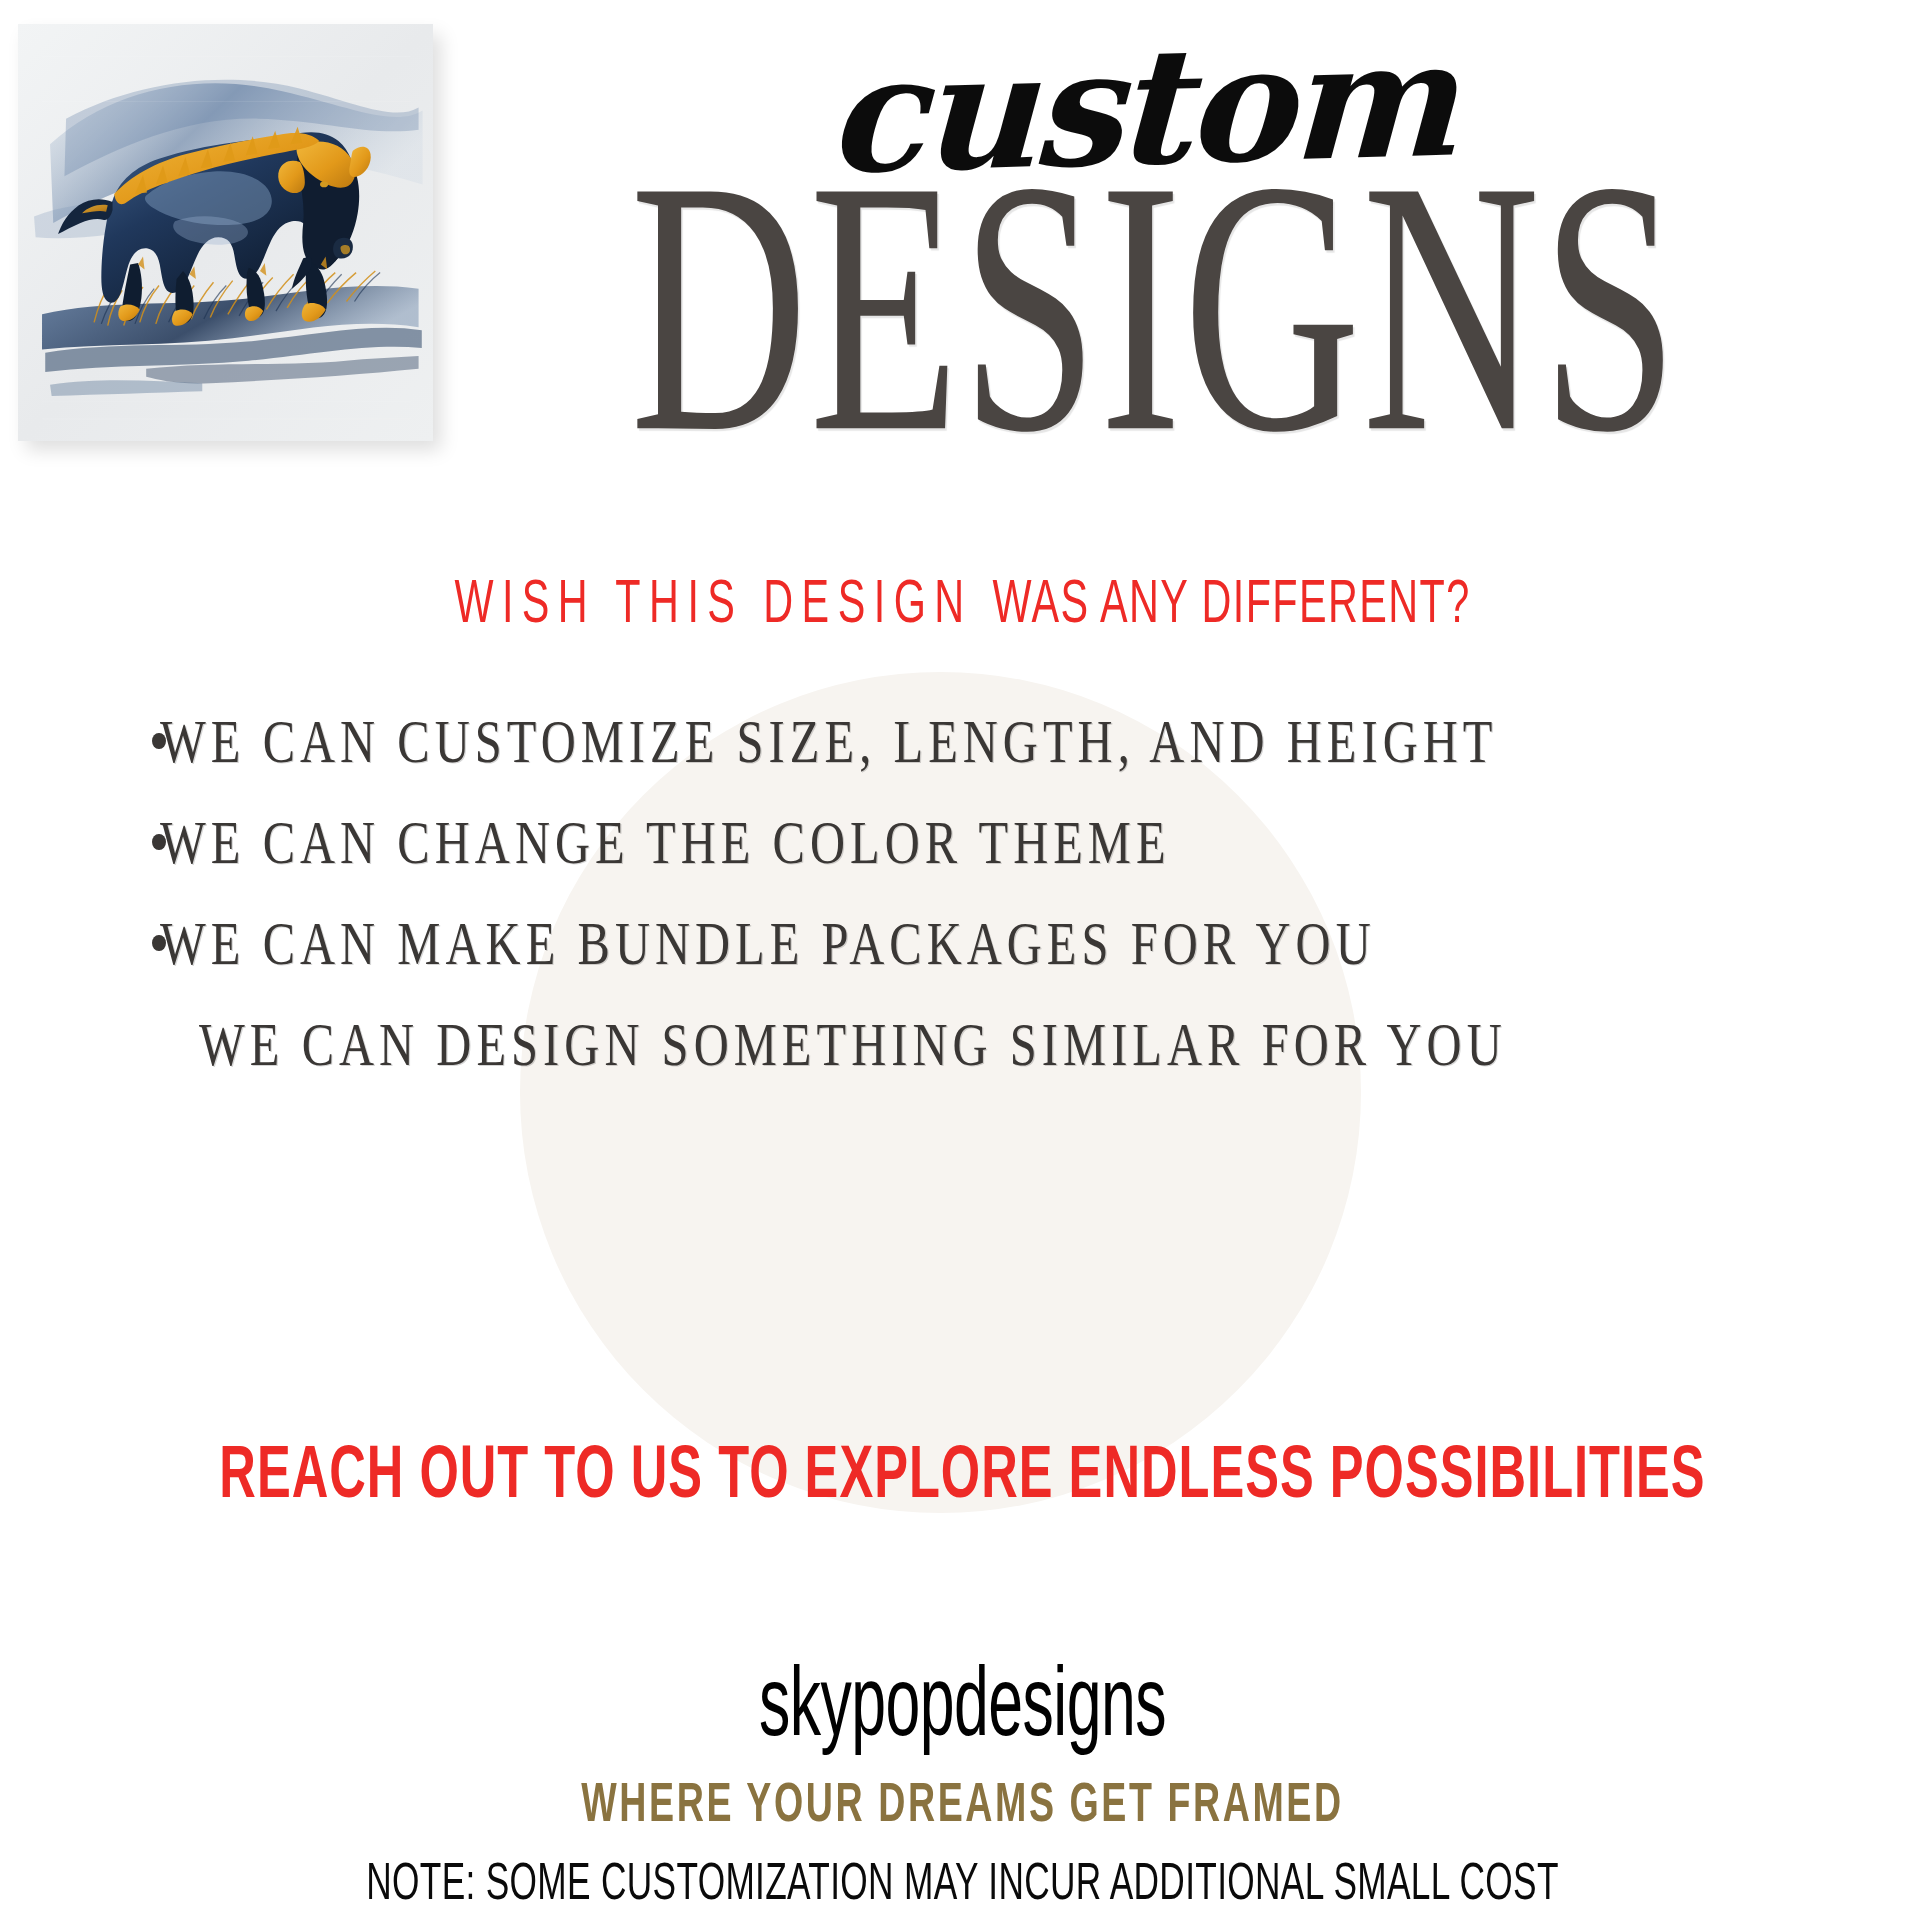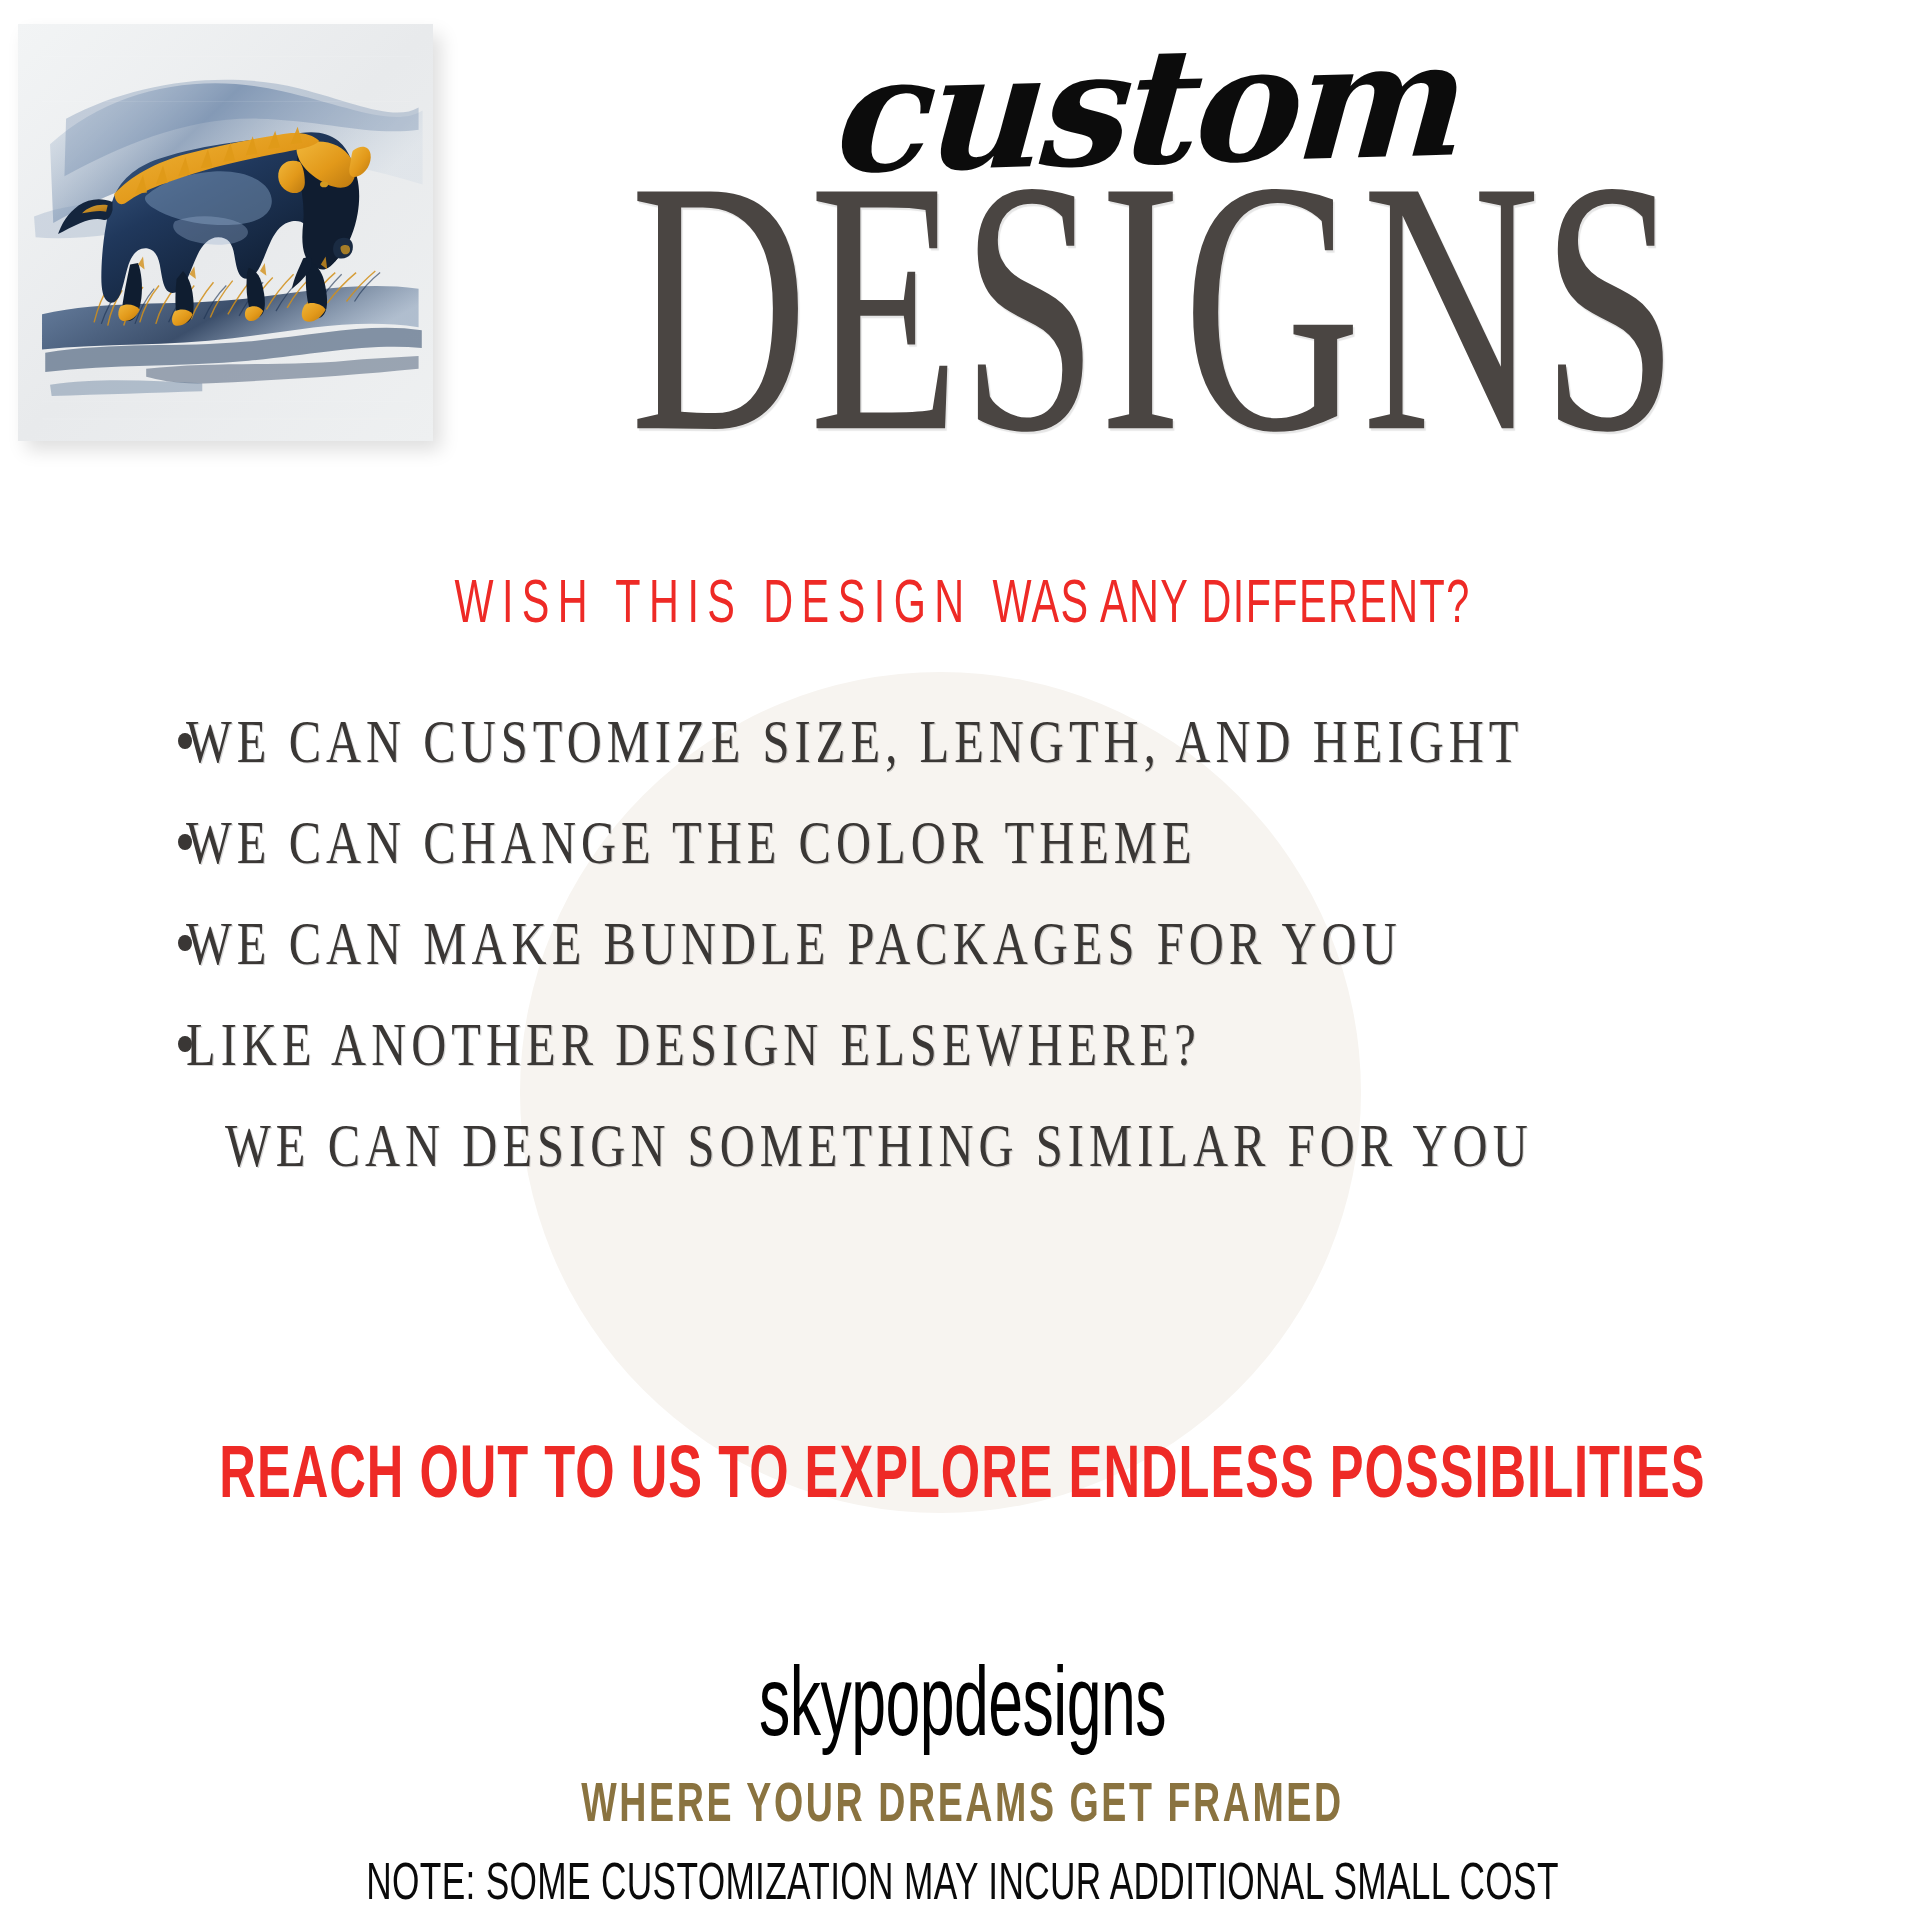--- a/index.html
+++ b/index.html
@@ -91,21 +91,20 @@
     list-style:none;
     font-family:"Liberation Serif", serif;
     color:#3a3735;
   }
   #bullets li {
     position:relative;
     height:101px;
     display:flex;
     align-items:center;
     padding-left:160px;
-    margin-left:26px;
   }
   #bullets li .dot {
     position:absolute;
     left:152px; top:50%;
     width:13.6px; height:16px;
     margin-top:-8px;
     border-radius:50%;
     background:#3a3735;
   }
   #bullets li .txt {
@@ -355,24 +354,20 @@
     <span class="txt">WE CAN CUSTOMIZE SIZE, LENGTH, AND HEIGHT</span>
   </li>
   <li>
     <span class="dot"></span>
     <span class="txt">WE CAN CHANGE THE COLOR THEME</span>
   </li>
   <li>
     <span class="dot"></span>
     <span class="txt">WE CAN MAKE BUNDLE PACKAGES FOR YOU</span>
   </li>
-  <li>
-    <span class="dot"></span>
-    <span class="txt">LIKE ANOTHER DESIGN ELSEWHERE?</span>
-  </li>
   <li class="no-dot">
 
     <span class="txt">WE CAN DESIGN SOMETHING SIMILAR FOR YOU</span>
   </li>
 </ul>
 
 <div id="cta">REACH OUT TO US TO EXPLORE ENDLESS POSSIBILITIES</div>
 
 <div id="brand">skypopdesigns</div>
 <div id="tagline">WHERE YOUR DREAMS GET FRAMED</div>

